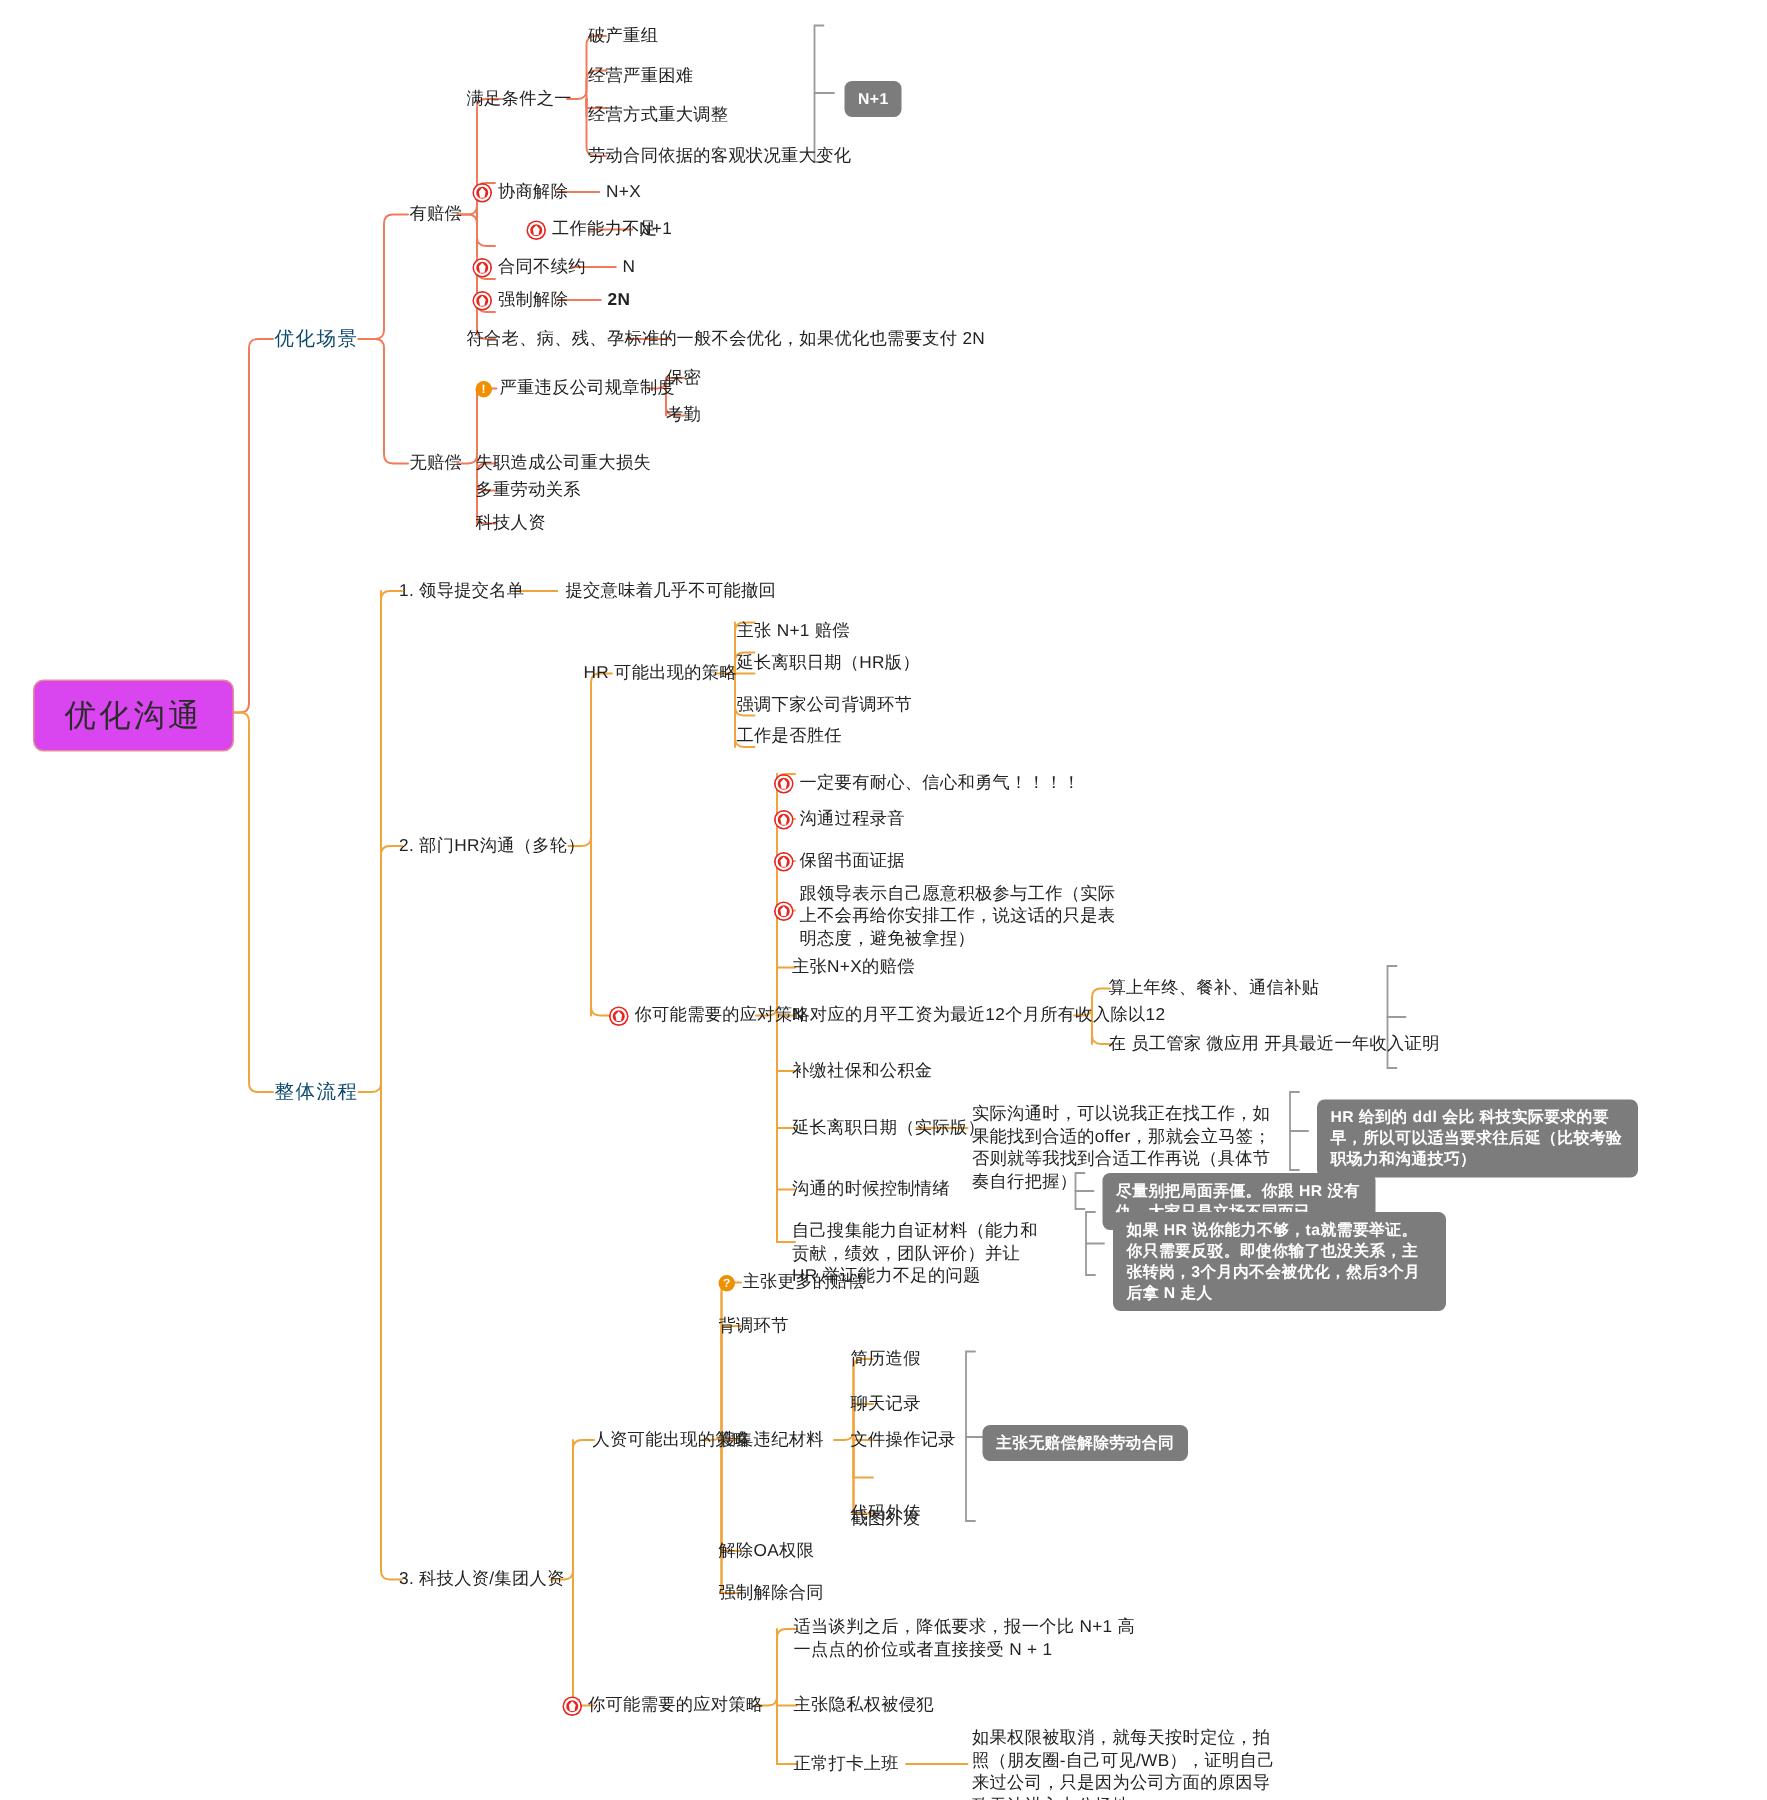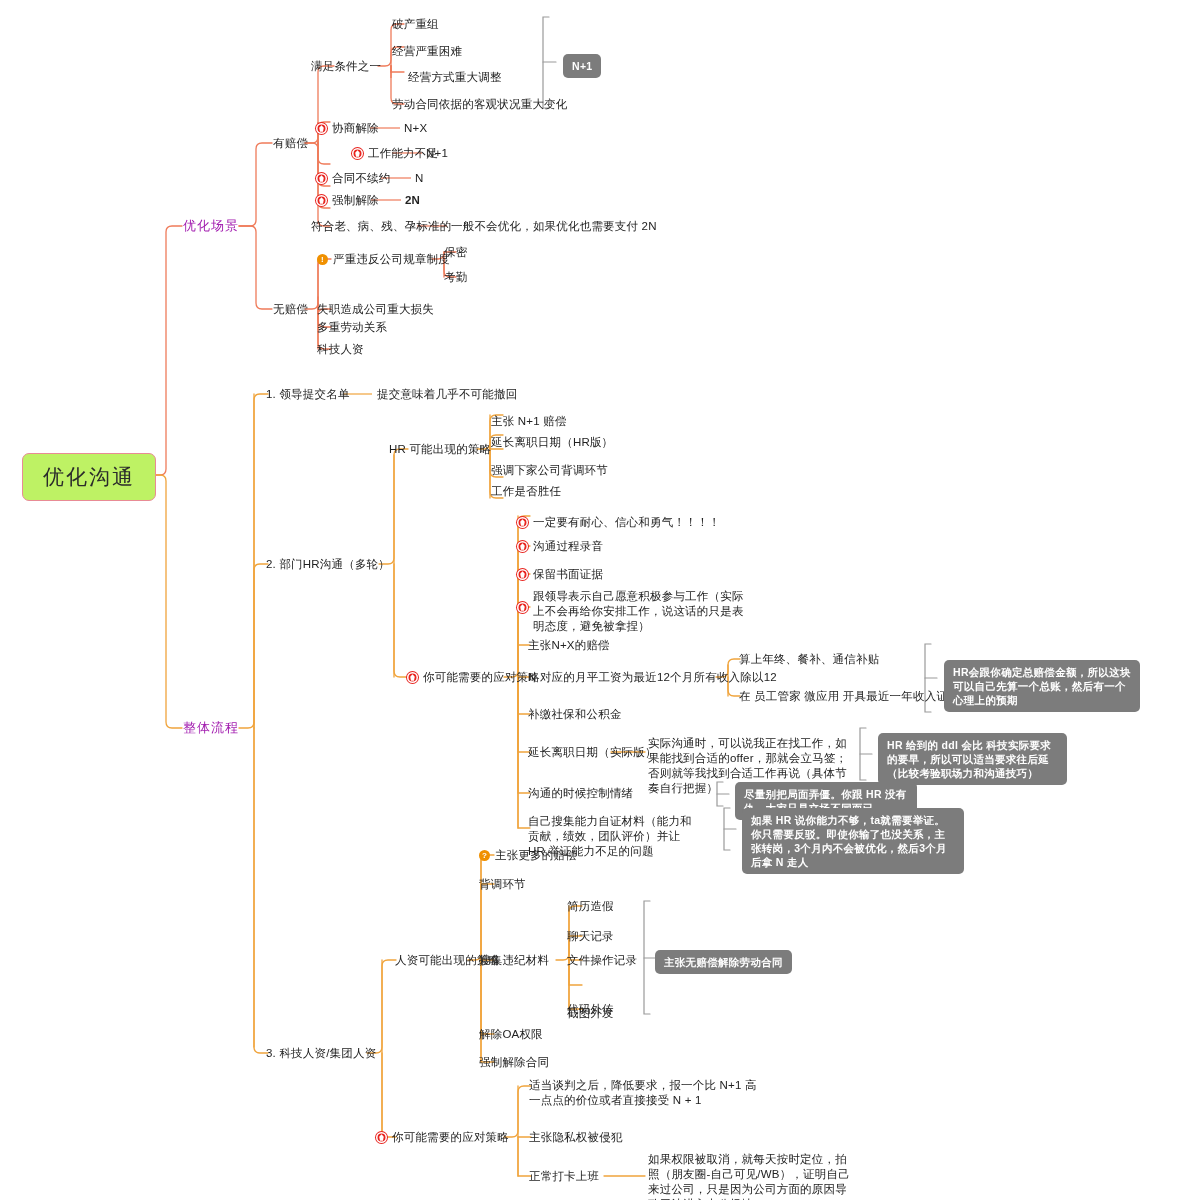--- a/index.html
+++ b/index.html
@@ -29,28 +29,28 @@
     color: #222222;
     font-size: 11px;
     line-height: 15px;
     letter-spacing: 0.2px;
   }
   .node.wrap { white-space: normal; display: block; }
   .root {
     position: absolute;
     border: 1.6px solid #e88b95;
     border-radius: 7px;
-    background: #bef264;
+    background: #d946ef;
     color: #2b2b2b;
     font-size: 21px;
     padding: 9px 20px;
     letter-spacing: 2px;
     white-space: nowrap;
   }
-  .lvl1 { font-size: 13px; color: #a21caf; letter-spacing: 1px; }
+  .lvl1 { font-size: 13px; color: #0c4a6e; letter-spacing: 1px; }
   .lvl2 { font-size: 11.5px; }
   .badge {
     position: absolute;
     background: #7c7c7c;
     color: #ffffff;
     border-radius: 5px;
     font-size: 10.5px;
     line-height: 14px;
     padding: 5px 9px;
     letter-spacing: 0.3px;
@@ -229,21 +229,21 @@
 
   <div class="node lvl2" style="left:311px; top:59px;">
     <span class="txt">满足条件之一</span>
   </div>
   <div class="node lvl2" style="left:392px; top:17px;">
     <span class="txt">破产重组</span>
   </div>
   <div class="node lvl2" style="left:392px; top:44px;">
     <span class="txt">经营严重困难</span>
   </div>
-  <div class="node lvl2" style="left:408px; top:70px;">
+  <div class="node lvl2" style="left:392px; top:70px;">
     <span class="txt">经营方式重大调整</span>
   </div>
   <div class="node lvl2" style="left:392px; top:97px;">
     <span class="txt">劳动合同依据的客观状况重大变化</span>
   </div>
   <div class="badge nowrapb" style="left:563px; top:54px;">N+1</div>
 
   <div class="node lvl2" style="left:316px; top:121px;">
     <span class="ico red"></span>
     <span class="txt">协商解除</span>
@@ -351,31 +351,30 @@
 
   <div class="node lvl2" style="left:528px; top:670px;">
     <span class="txt">N 对应的月平工资为最近12个月所有收入除以12</span>
   </div>
   <div class="node lvl2" style="left:739px; top:652px;">
     <span class="txt">算上年终、餐补、通信补贴</span>
   </div>
   <div class="node lvl2" style="left:739px; top:689px;">
     <span class="txt">在 员工管家 微应用 开具最近一年收入证明</span>
   </div>
-  <div class="badge" style="left:944px; top:660px; width:196px;">HR会跟你确定总赔偿金额，所以这块可以自己先算一个总账，然后有一个心理上的预期</div>
 
   <div class="node lvl2" style="left:528px; top:707px;">
     <span class="txt">补缴社保和公积金</span>
   </div>
 
   <div class="node lvl2" style="left:528px; top:745px;">
     <span class="txt">延长离职日期（实际版）</span>
   </div>
   <div class="node lvl2 wrap" style="left:648px; top:736px; width:200px;">实际沟通时，可以说我正在找工作，如果能找到合适的offer，那就会立马签；否则就等我找到合适工作再说（具体节奏自行把握）</div>
-  <div class="badge" style="left:878px; top:733px; width:189px;">HR 给到的 ddl 会比 科技实际要求的要早，所以可以适当要求往后延（比较考验职场力和沟通技巧）</div>
+  <div class="badge" style="left:878px; top:733px; width:214px;">HR 给到的 ddl 会比 科技实际要求的要早，所以可以适当要求往后延（比较考验职场力和沟通技巧）</div>
 
   <div class="node lvl2" style="left:528px; top:786px;">
     <span class="txt">沟通的时候控制情绪</span>
   </div>
   <div class="badge" style="left:735px; top:782px; width:182px;">尽量别把局面弄僵。你跟 HR 没有仇，大家只是立场不同而已</div>
 
   <div class="node lvl2 wrap" style="left:528px; top:814px; width:170px;">自己搜集能力自证材料（能力和贡献，绩效，团队评价）并让 HR 举证能力不足的问题</div>
   <div class="badge" style="left:742px; top:808px; width:222px;">如果 HR 说你能力不够，ta就需要举证。你只需要反驳。即使你输了也没关系，主张转岗，3个月内不会被优化，然后3个月后拿 N 走人</div>
 
   <div class="node lvl2" style="left:266px; top:1046px;">

